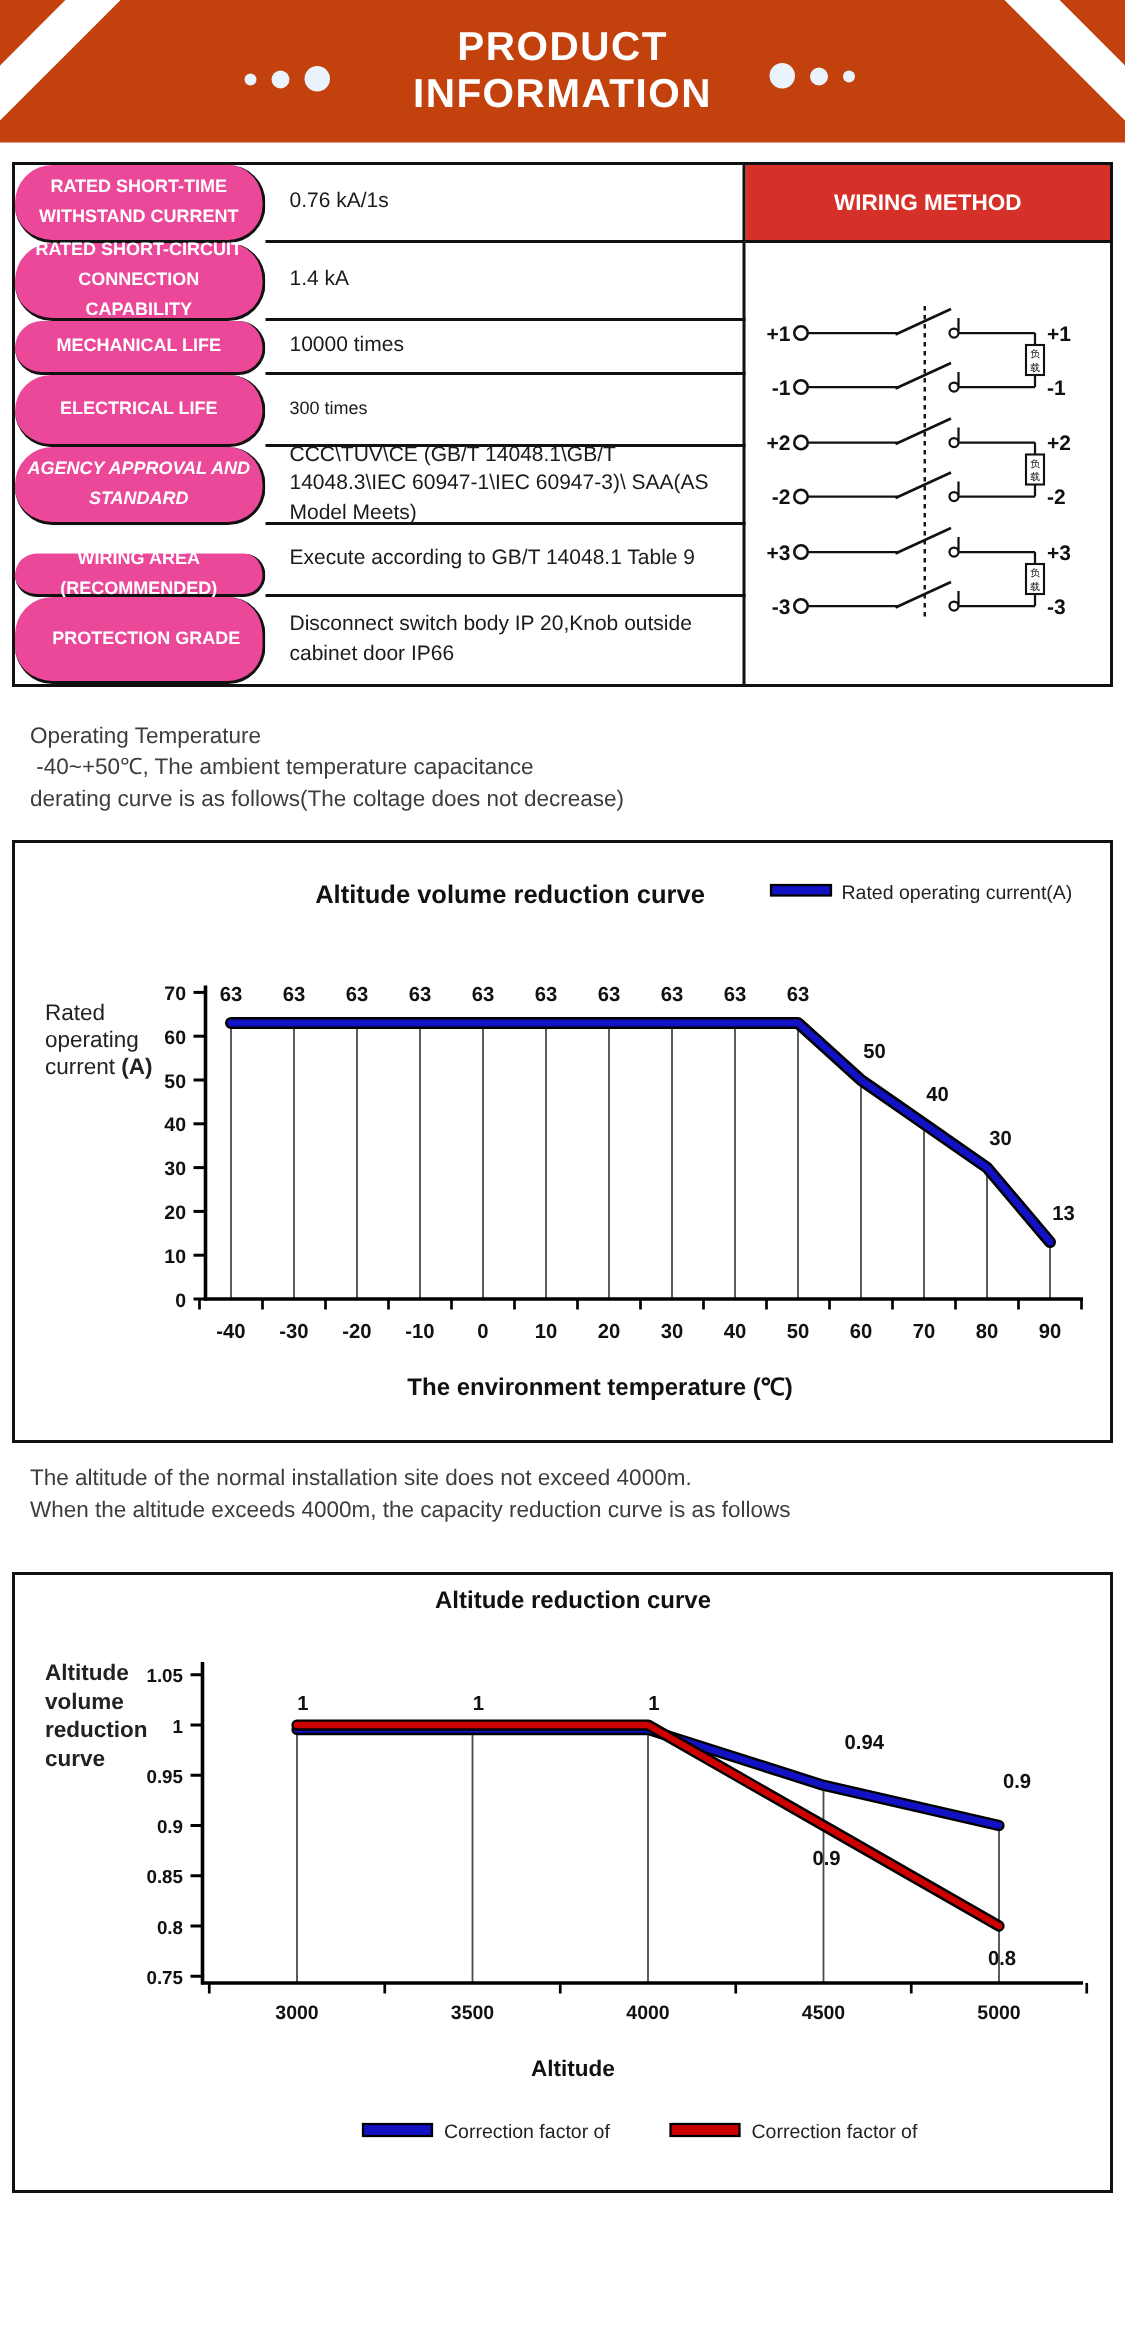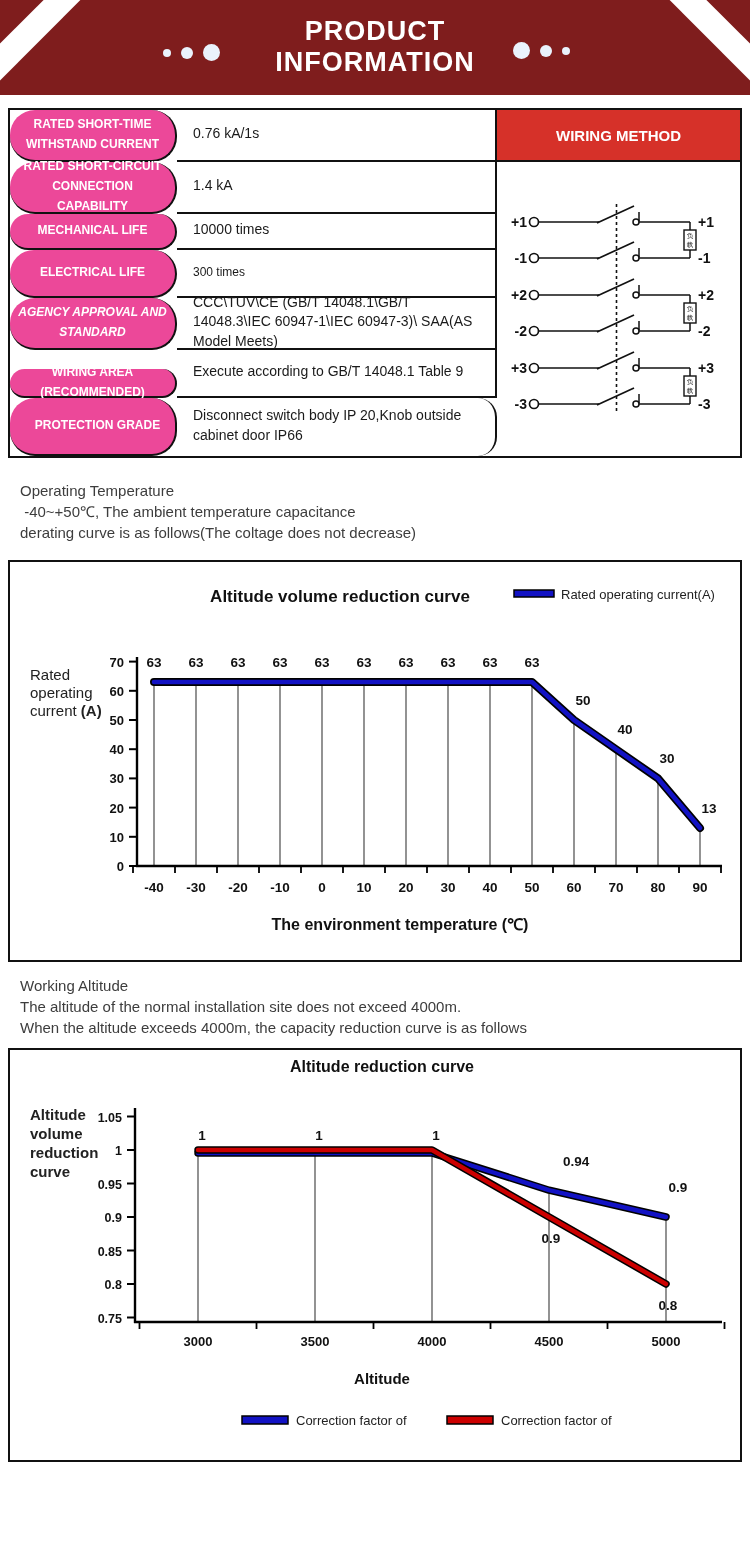--- a/index.html
+++ b/index.html
@@ -1,20 +1,20 @@
 <!DOCTYPE html>
 <html><head>
 <meta charset="utf-8">
 <style>
   html,body{margin:0;padding:0;background:#fff;}
   body{width:750px;height:1555px;position:relative;font-family:"Liberation Sans",sans-serif;color:#1a1a1a;}
   .page{position:relative;width:750px;height:1555px;overflow:hidden;background:#fff;}
 
   
-  .hero{position:absolute;left:0;top:0;width:750px;height:95px;background:#7f1d1d;overflow:hidden;}
+  .hero{position:absolute;left:0;top:0;width:750px;height:95px;background:#c2410c;overflow:hidden;}
   .stripe{position:absolute;background:#ffffff;width:170px;height:26px;top:14px;}
   .stripe.left{left:-50px;transform:rotate(-45deg);}
   .stripe.right{right:-50px;transform:rotate(45deg);}
   .hero-title{position:absolute;left:0;top:16px;width:750px;text-align:center;color:#fff;
     font-weight:bold;font-size:27px;line-height:1.15;letter-spacing:1px;}
   .dots{position:absolute;display:flex;align-items:center;gap:10px;}
   .dots.left{left:163px;top:44px;}
   .dots.right{left:513px;top:42px;}
   .dot{display:inline-block;border-radius:50%;background:#eaf2fc;}
   .dot.s{width:8px;height:8px;} .dot.m{width:12px;height:12px;} .dot.l{width:17px;height:17px;}
@@ -143,21 +143,21 @@
       <div class="spec-value" style="grid-row: 2;">1.4 kA</div>
       <div class="spec-label" style="grid-row: 3;">MECHANICAL LIFE</div>
       <div class="spec-value" style="grid-row: 3;">10000 times</div>
       <div class="spec-label" style="grid-row: 4;">ELECTRICAL LIFE</div>
       <div class="spec-value small" style="grid-row: 4;">300 times</div>
       <div class="spec-label" style="grid-row: 5; font-style: italic;">AGENCY APPROVAL AND STANDARD</div>
       <div class="spec-value" style="grid-row: 5;">CCC\TUV\CE (GB/T 14048.1\GB/T 14048.3\IEC 60947-1\IEC 60947-3)\ SAA(AS Model Meets)</div>
       <div class="spec-label" style="grid-row: 6; margin-top: 19px;">WIRING AREA (RECOMMENDED)</div>
       <div class="spec-value" style="grid-row: 6;">Execute according to GB/T 14048.1 Table 9</div>
       <div class="spec-label" style="grid-row: 7; padding-left: 16px;">PROTECTION GRADE</div>
-      <div class="spec-value" style="grid-row: 7; border-radius: 19px;">Disconnect switch body IP 20,Knob outside cabinet door IP66</div>
+      <div class="spec-value" style="grid-row: 7;">Disconnect switch body IP 20,Knob outside cabinet door IP66</div>
     </div>
 
   <div class="txt" style="top:480px;">
     <div>Operating Temperature</div>
     <div> -40~+50℃, The ambient temperature capacitance</div>
     <div>derating curve is as follows(The coltage does not decrease)</div>
   </div>
 
   <div class="chart-box" id="chart1-box">
     <svg id="chart1-svg" width="730" height="398" viewBox="0 0 730 398">
@@ -242,21 +242,20 @@
         <rect x="504" y="28" width="40" height="7" fill="#1212c4" stroke="#000" stroke-width="1.5"></rect>
         <text x="551" y="37" fill="#222" font-size="13">Rated operating current(A)</text>
         <text x="20" y="118" fill="#222" font-size="15">Rated</text>
         <text x="20" y="136" fill="#222" font-size="15">operating</text>
         <text x="20" y="154" fill="#222" font-size="15">current <tspan font-weight="bold">(A)</tspan></text>
         <text x="390" y="368" fill="#111" text-anchor="middle" font-size="16" font-weight="bold">The environment temperature (℃)</text>
       </svg>
   </div>
 
   <div class="txt" style="top:975px;">
-    <div>Working Altitude</div>
     <div>The altitude of the normal installation site does not exceed 4000m.</div>
     <div>When the altitude exceeds 4000m, the capacity reduction curve is as follows</div>
   </div>
 
   <div class="chart-box" id="chart2-box">
     <svg id="chart2-svg" width="730" height="410" viewBox="0 0 730 410">
         <line x1="188" y1="272" x2="188" y2="100" stroke="#4a4a4a" stroke-width="1.2"></line>
         <line x1="305" y1="272" x2="305" y2="100" stroke="#4a4a4a" stroke-width="1.2"></line>
         <line x1="422" y1="272" x2="422" y2="100" stroke="#4a4a4a" stroke-width="1.2"></line>
         <line x1="539" y1="272" x2="539" y2="140.20000000000005" stroke="#4a4a4a" stroke-width="1.2"></line>

